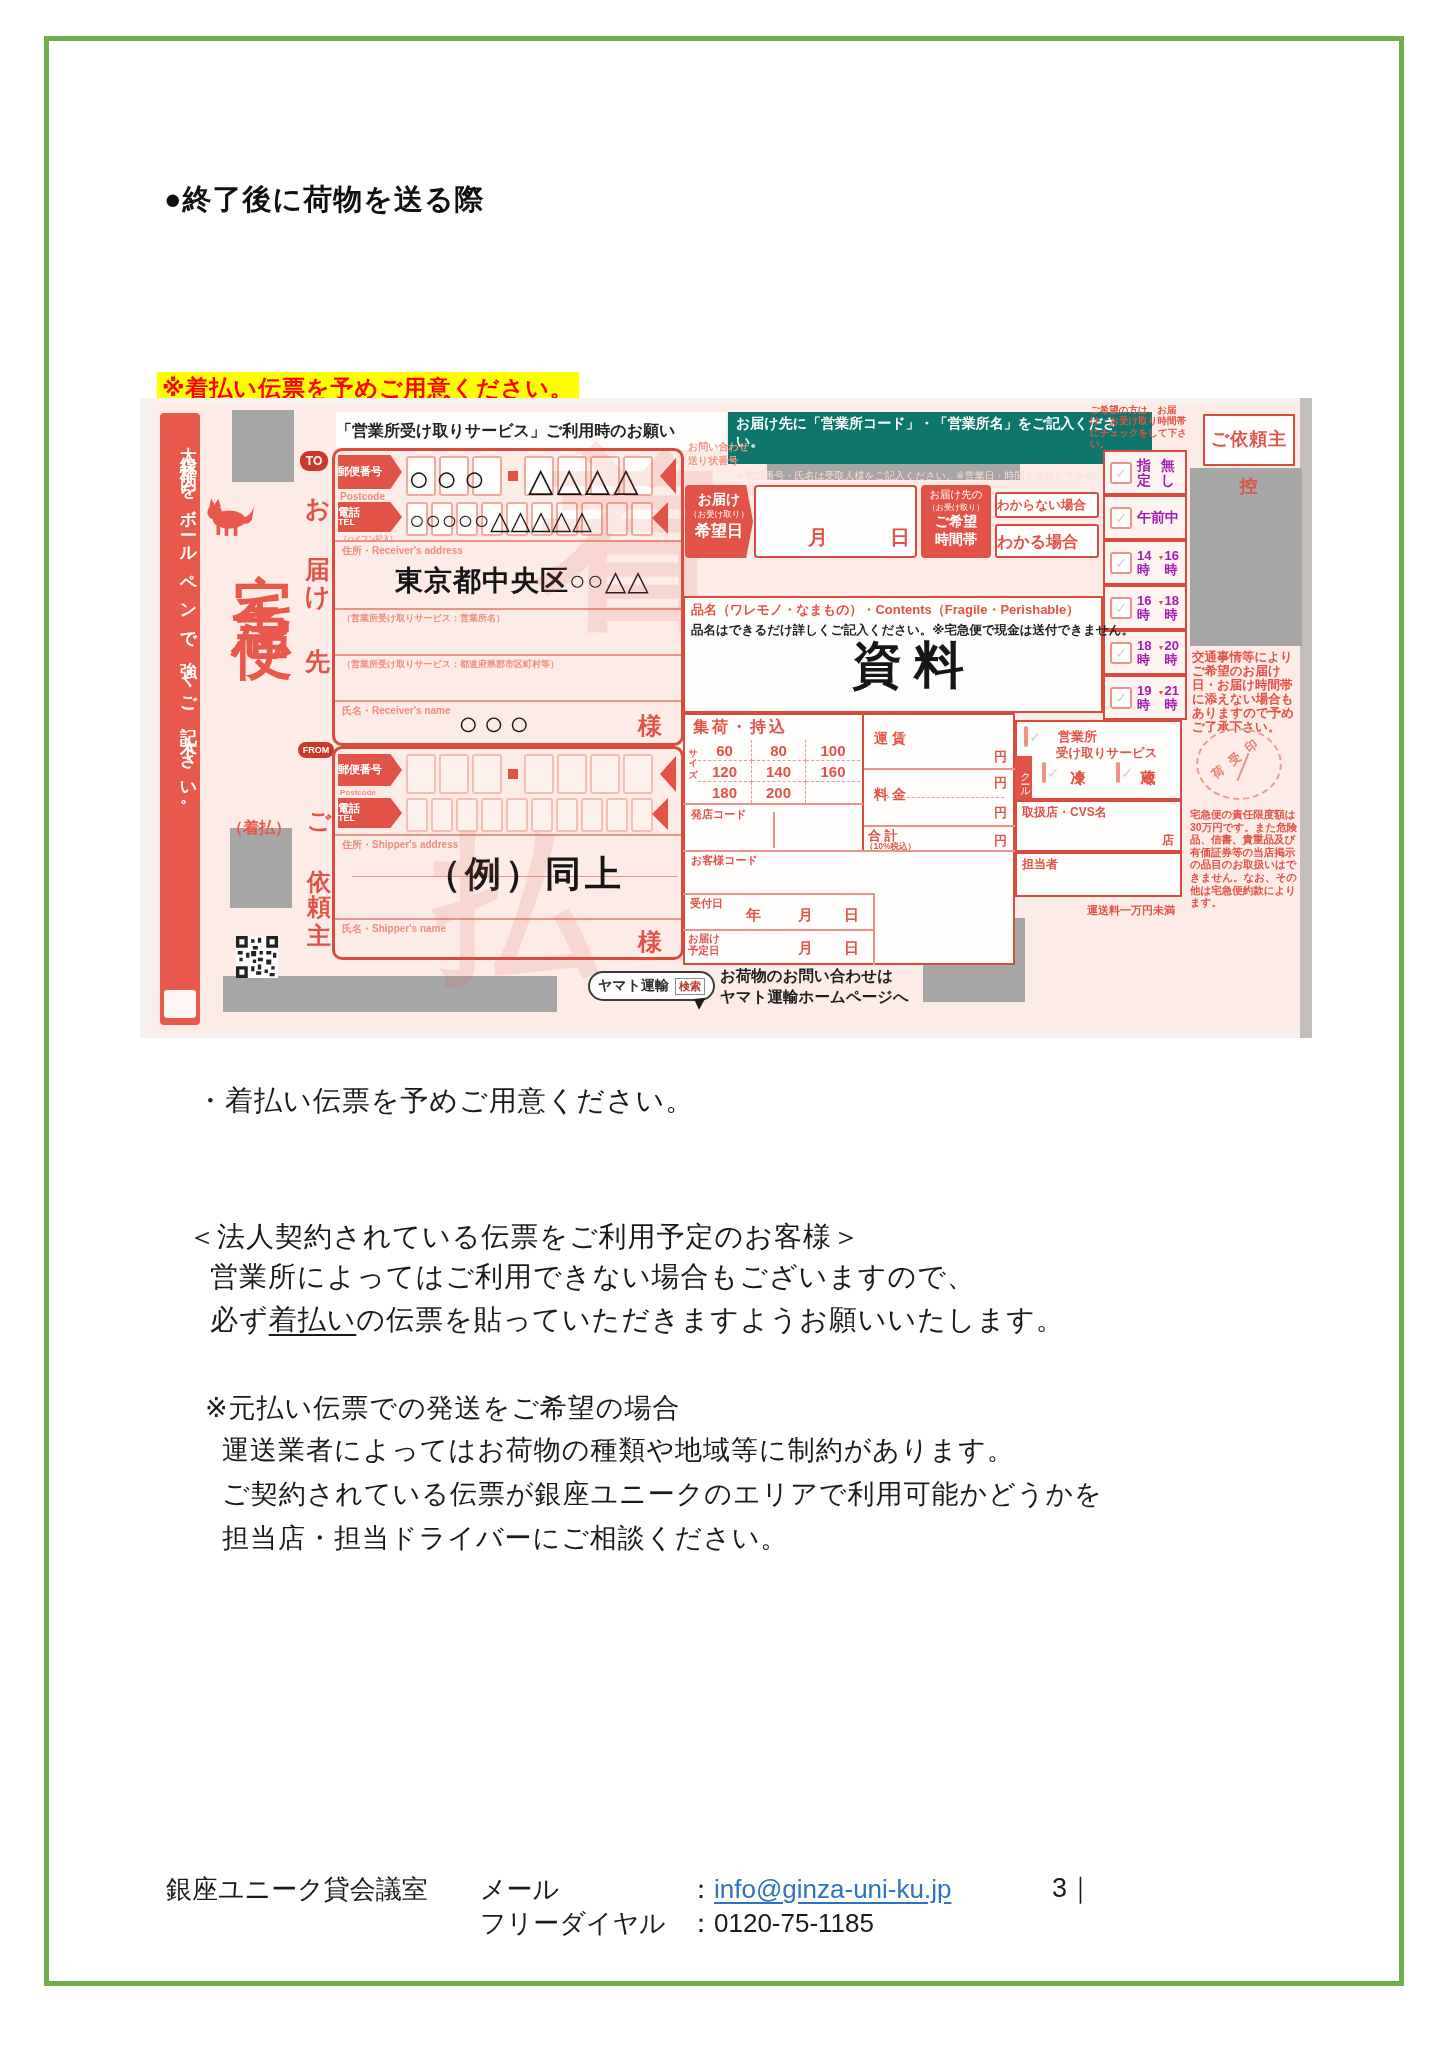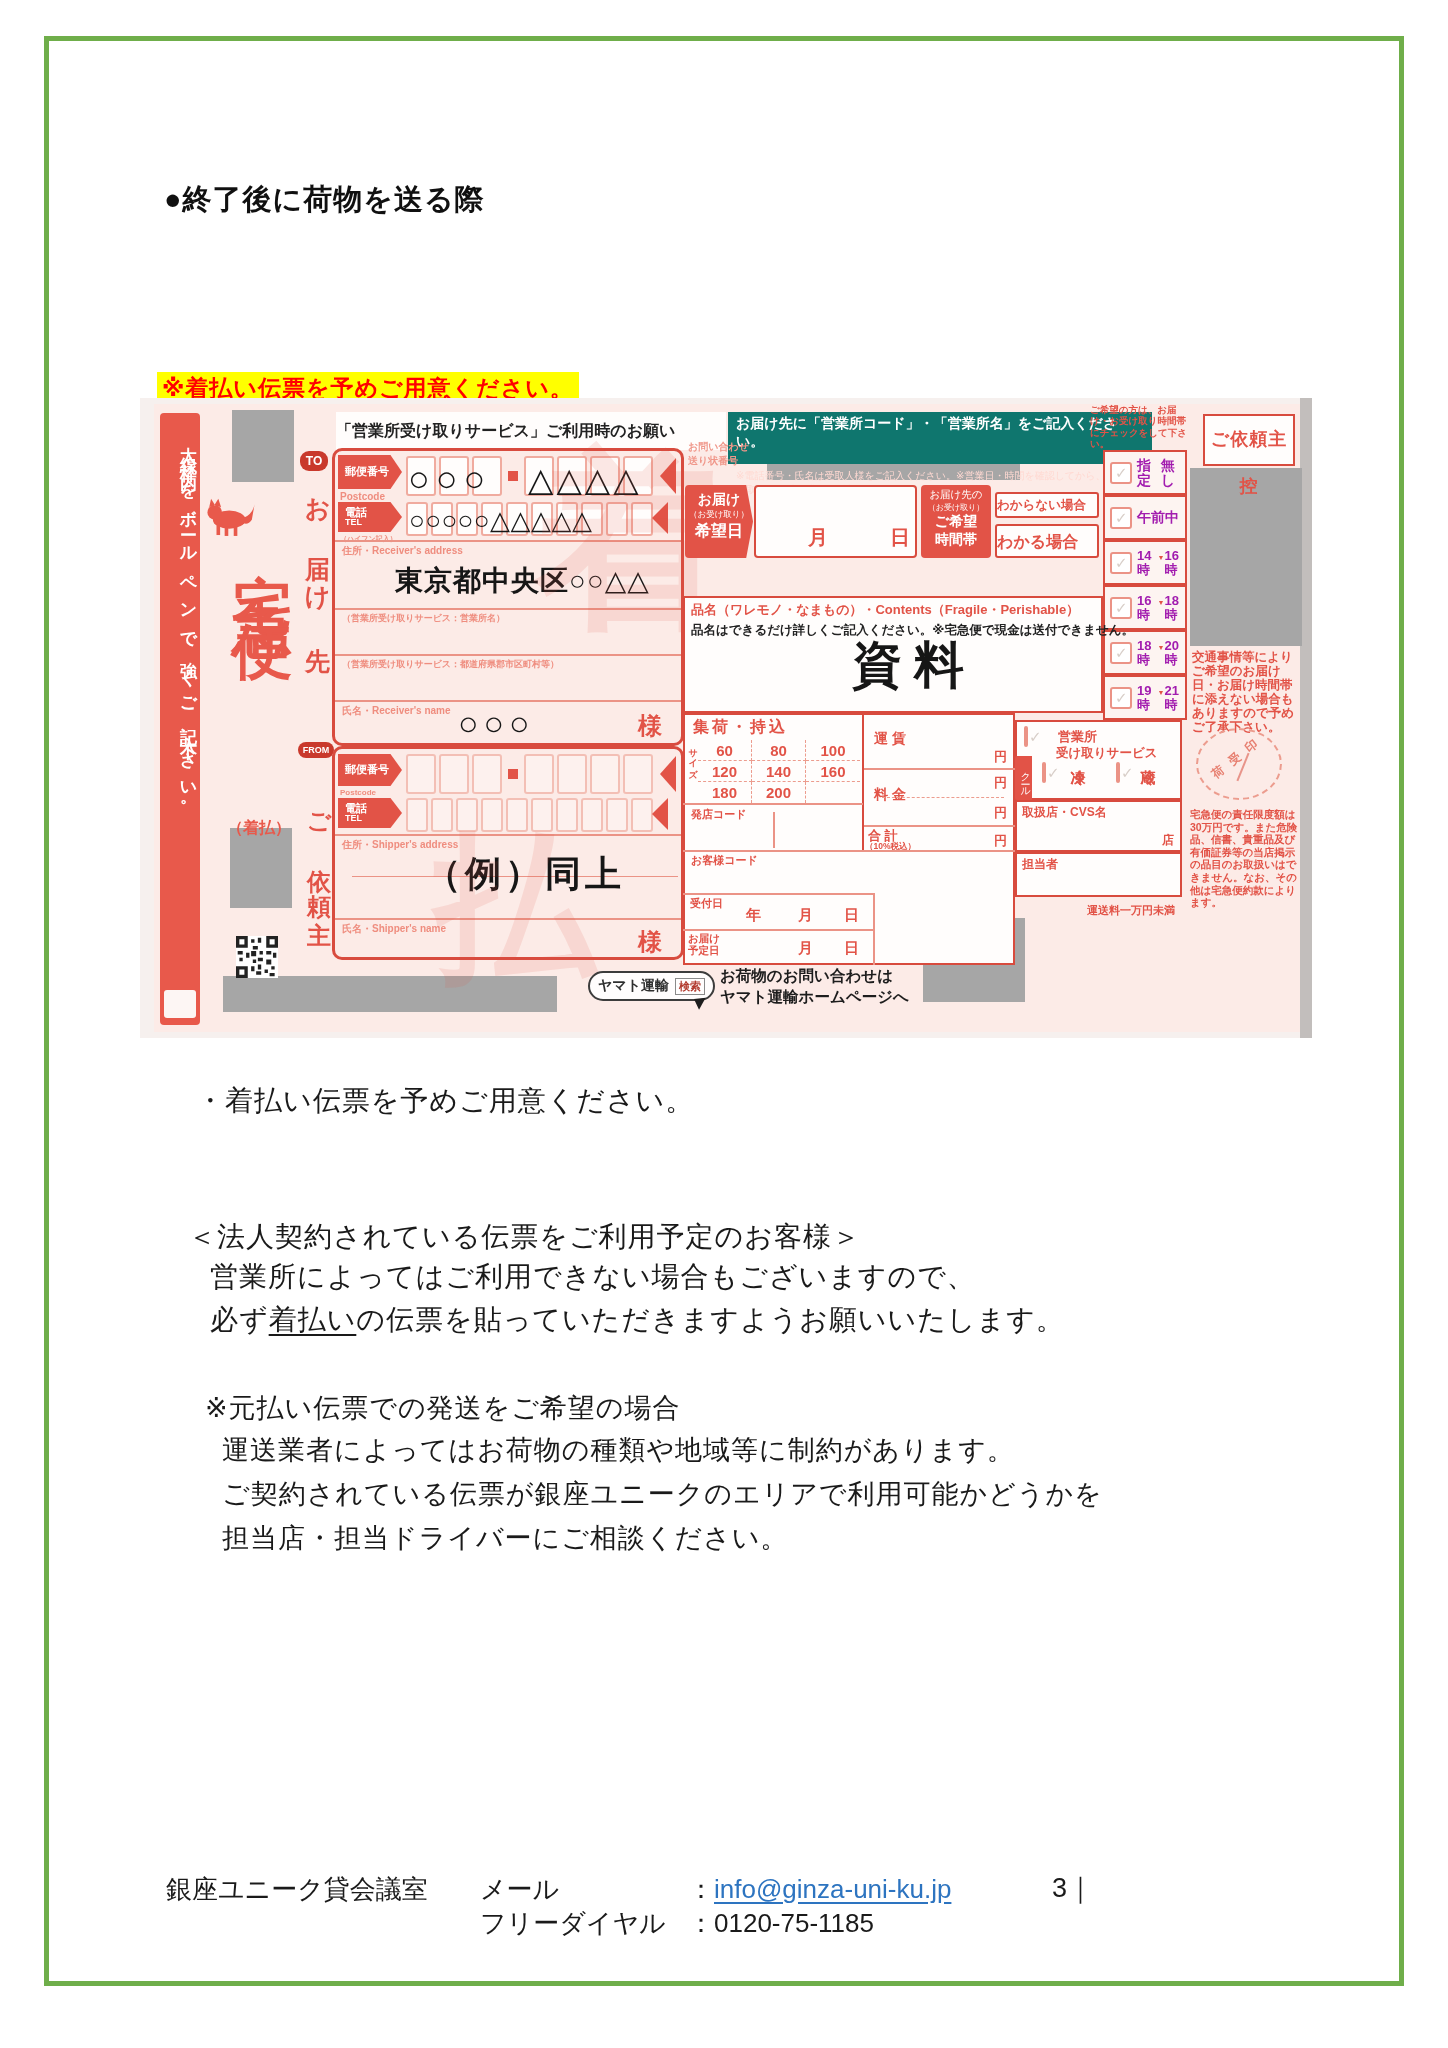--- a/index.html
+++ b/index.html
@@ -20,21 +20,21 @@
 .vt{writing-mode:vertical-rl;text-orientation:upright}
 .wt{color:rgba(226,83,71,.13);font-weight:bold;line-height:1;pointer-events:none}
 .strip{left:20px;top:15px;width:40px;height:612px;background:#e8594b;border-radius:4px;color:#fff;font-size:17px;font-weight:bold;letter-spacing:9px;writing-mode:vertical-rl;text-orientation:upright;padding:20px 0 0 11px}
 .notch{left:24px;top:592px;width:32px;height:28px;background:#fdf6f4;border-radius:3px}
 .brand{left:82px;top:126px;width:70px;height:300px;font-size:60px;font-weight:900;color:#e8594b;letter-spacing:26px;line-height:1}
 .badge{background:#c9392c;color:#fff;font-weight:bold;text-align:center;border-radius:9px}
 .tofrom{color:#e25347;font-weight:bold;line-height:1}
 .hdrL{left:196px;top:14px;width:390px;height:38px;background:#fffdfc;font-size:16px;font-weight:bold;color:#222;text-align:left;line-height:38px}
 .hdrR{left:588px;top:14px;width:424px;height:52px;background:#0f766e;color:#fff;padding:3px 20px 0 8px}
 .blk{border:3px solid #d84b3e;border-radius:10px}
-.arrlbl{background:#e25347;color:#fff;clip-path:polygon(0 0,82% 0,100% 50%,82% 100%,0 100%);display:flex;flex-direction:column;justify-content:center;padding-left:7px;line-height:1.05;font-weight:bold}
+.arrlbl{background:#e25347;color:#fff;clip-path:polygon(0 0,82% 0,100% 50%,82% 100%,0 100%);display:flex;flex-direction:column;justify-content:center;line-height:1.05;font-weight:bold}
 .cellrow{display:flex;gap:3px}
 .cellrow i{display:block;border:2px solid #f0ab9f;background:#fffdfc;border-radius:3px}
 .pc i{width:30px;height:40px}
 .tc i{width:22px;height:34px}
 .fc i{background:#fdf1ee;border-color:#f3bfb5}
 .cap{width:16px;height:36px;background:#e25347;clip-path:polygon(100% 0,0 50%,100% 100%)}
 .fldlbl{font-size:10px;color:#ef8d7f;font-weight:bold}
 .hand{color:#161616;font-weight:bold}
 .hl{height:2px;background:#eb9386}
 .vl{width:2px;background:#eb9386}

